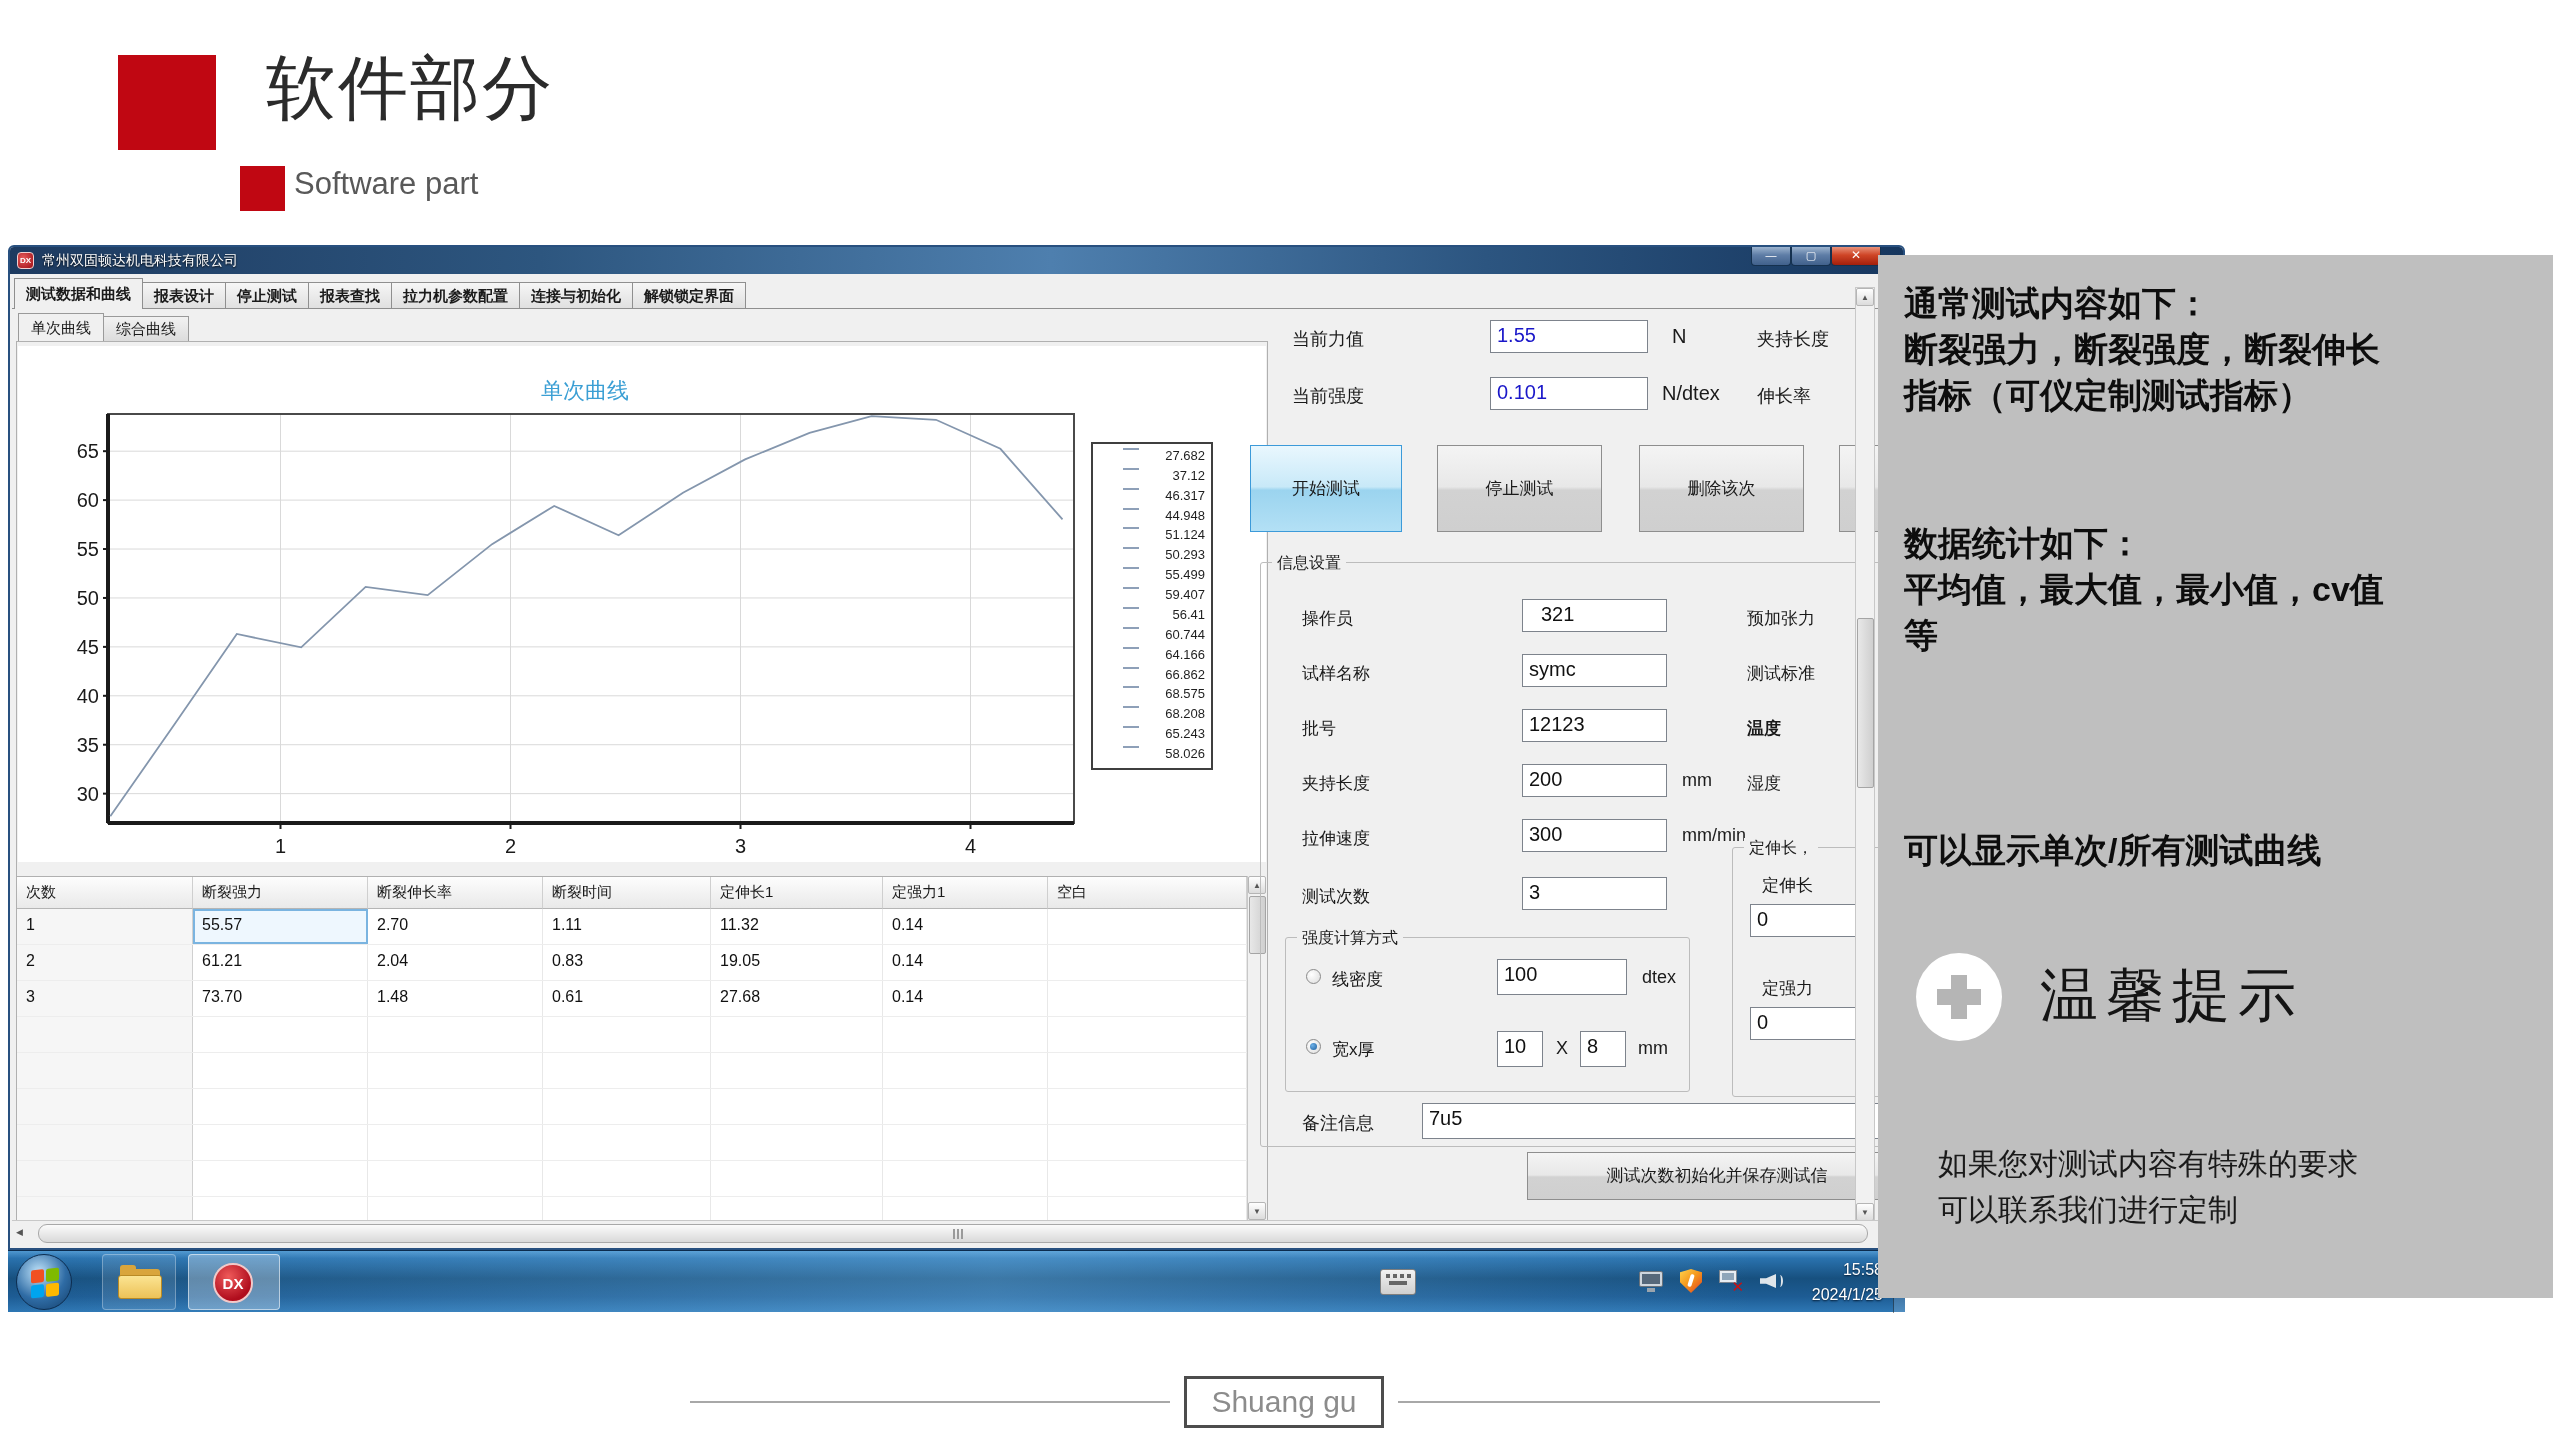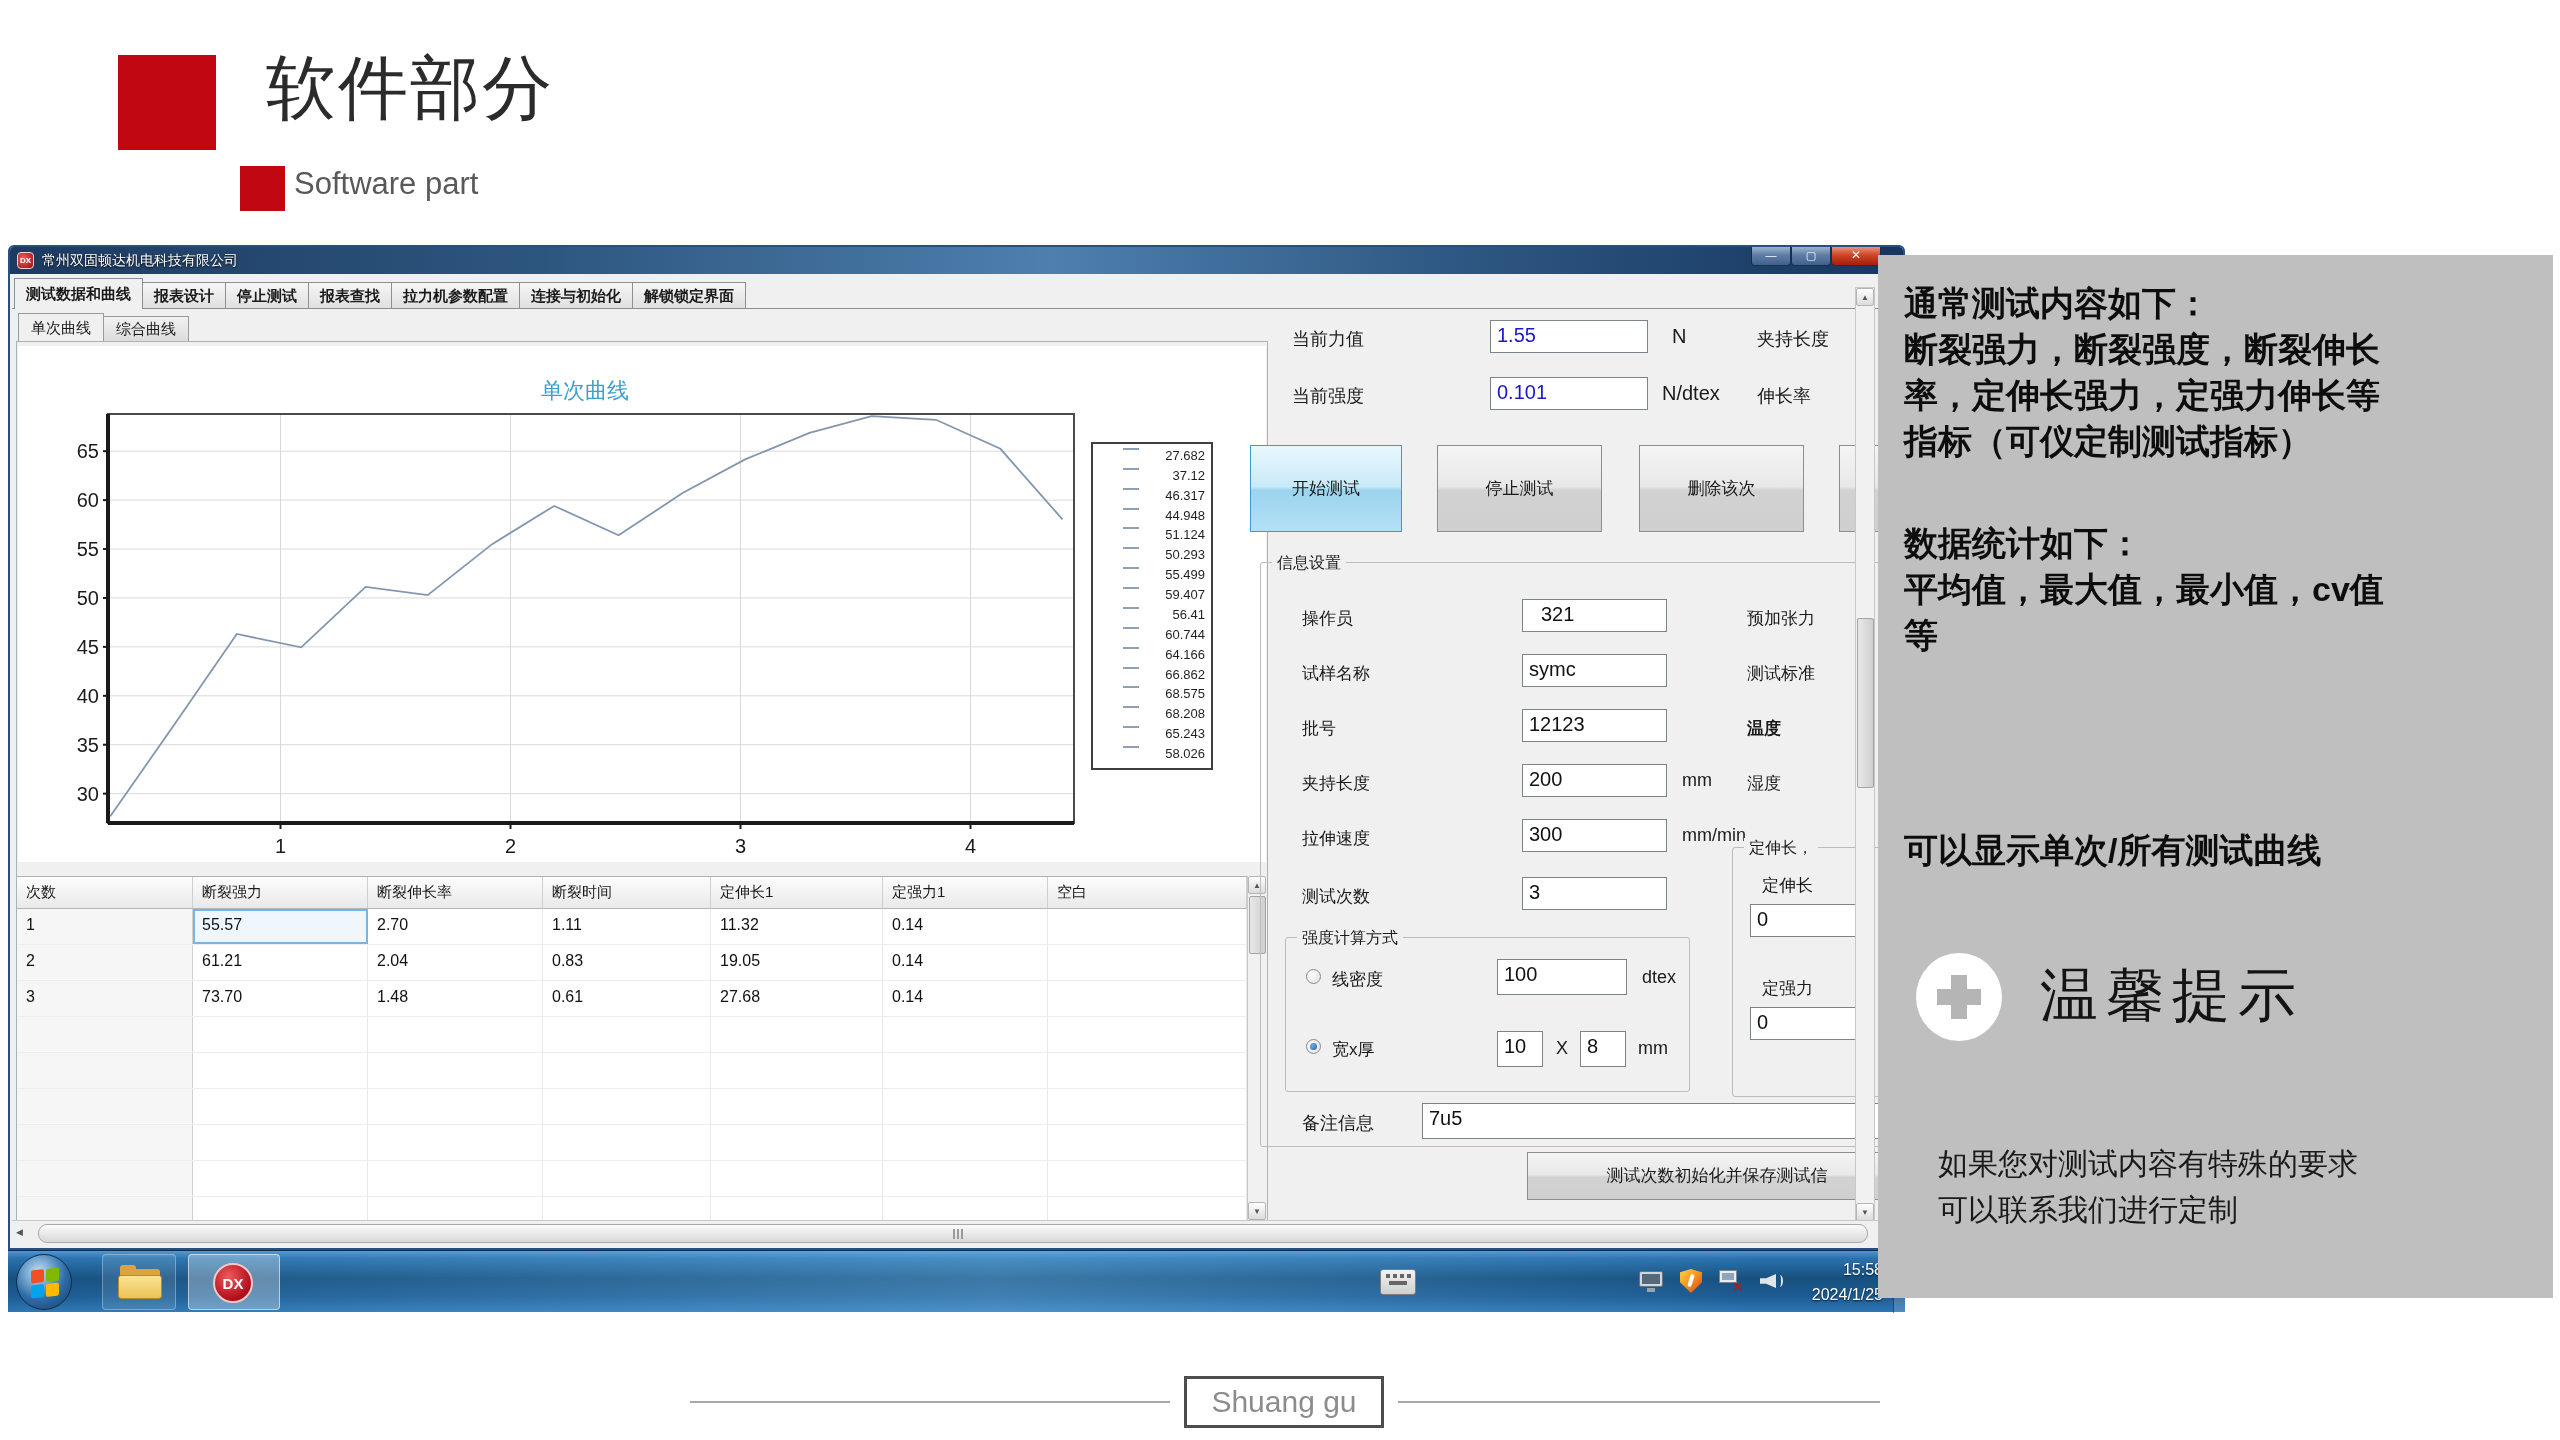--- a/index.html
+++ b/index.html
@@ -505,21 +505,20 @@
       <div>15:58</div>
       <div>2024/1/25</div>
     </div>
     <div class="showdesk"></div>
   </div>
 
   <div class="side-panel">
     <div class="sp-block" style="top:25px;" id="sp-block1">
         <div>通常测试内容如下：</div>
         <div>断裂强力，断裂强度，断裂伸长</div>
-        <div>率，定伸长强力，定强力伸长等</div>
         <div>指标（可仪定制测试指标）</div>
       </div>
     <div class="sp-block" style="top:265px;" id="sp-block2">
         <div>数据统计如下：</div>
         <div>平均值，最大值，最小值，cv值</div>
         <div>等</div>
       </div>
     <div class="sp-block" style="top:572px;" id="sp-block3">
         <div>可以显示单次/所有测试曲线</div>
       </div>

